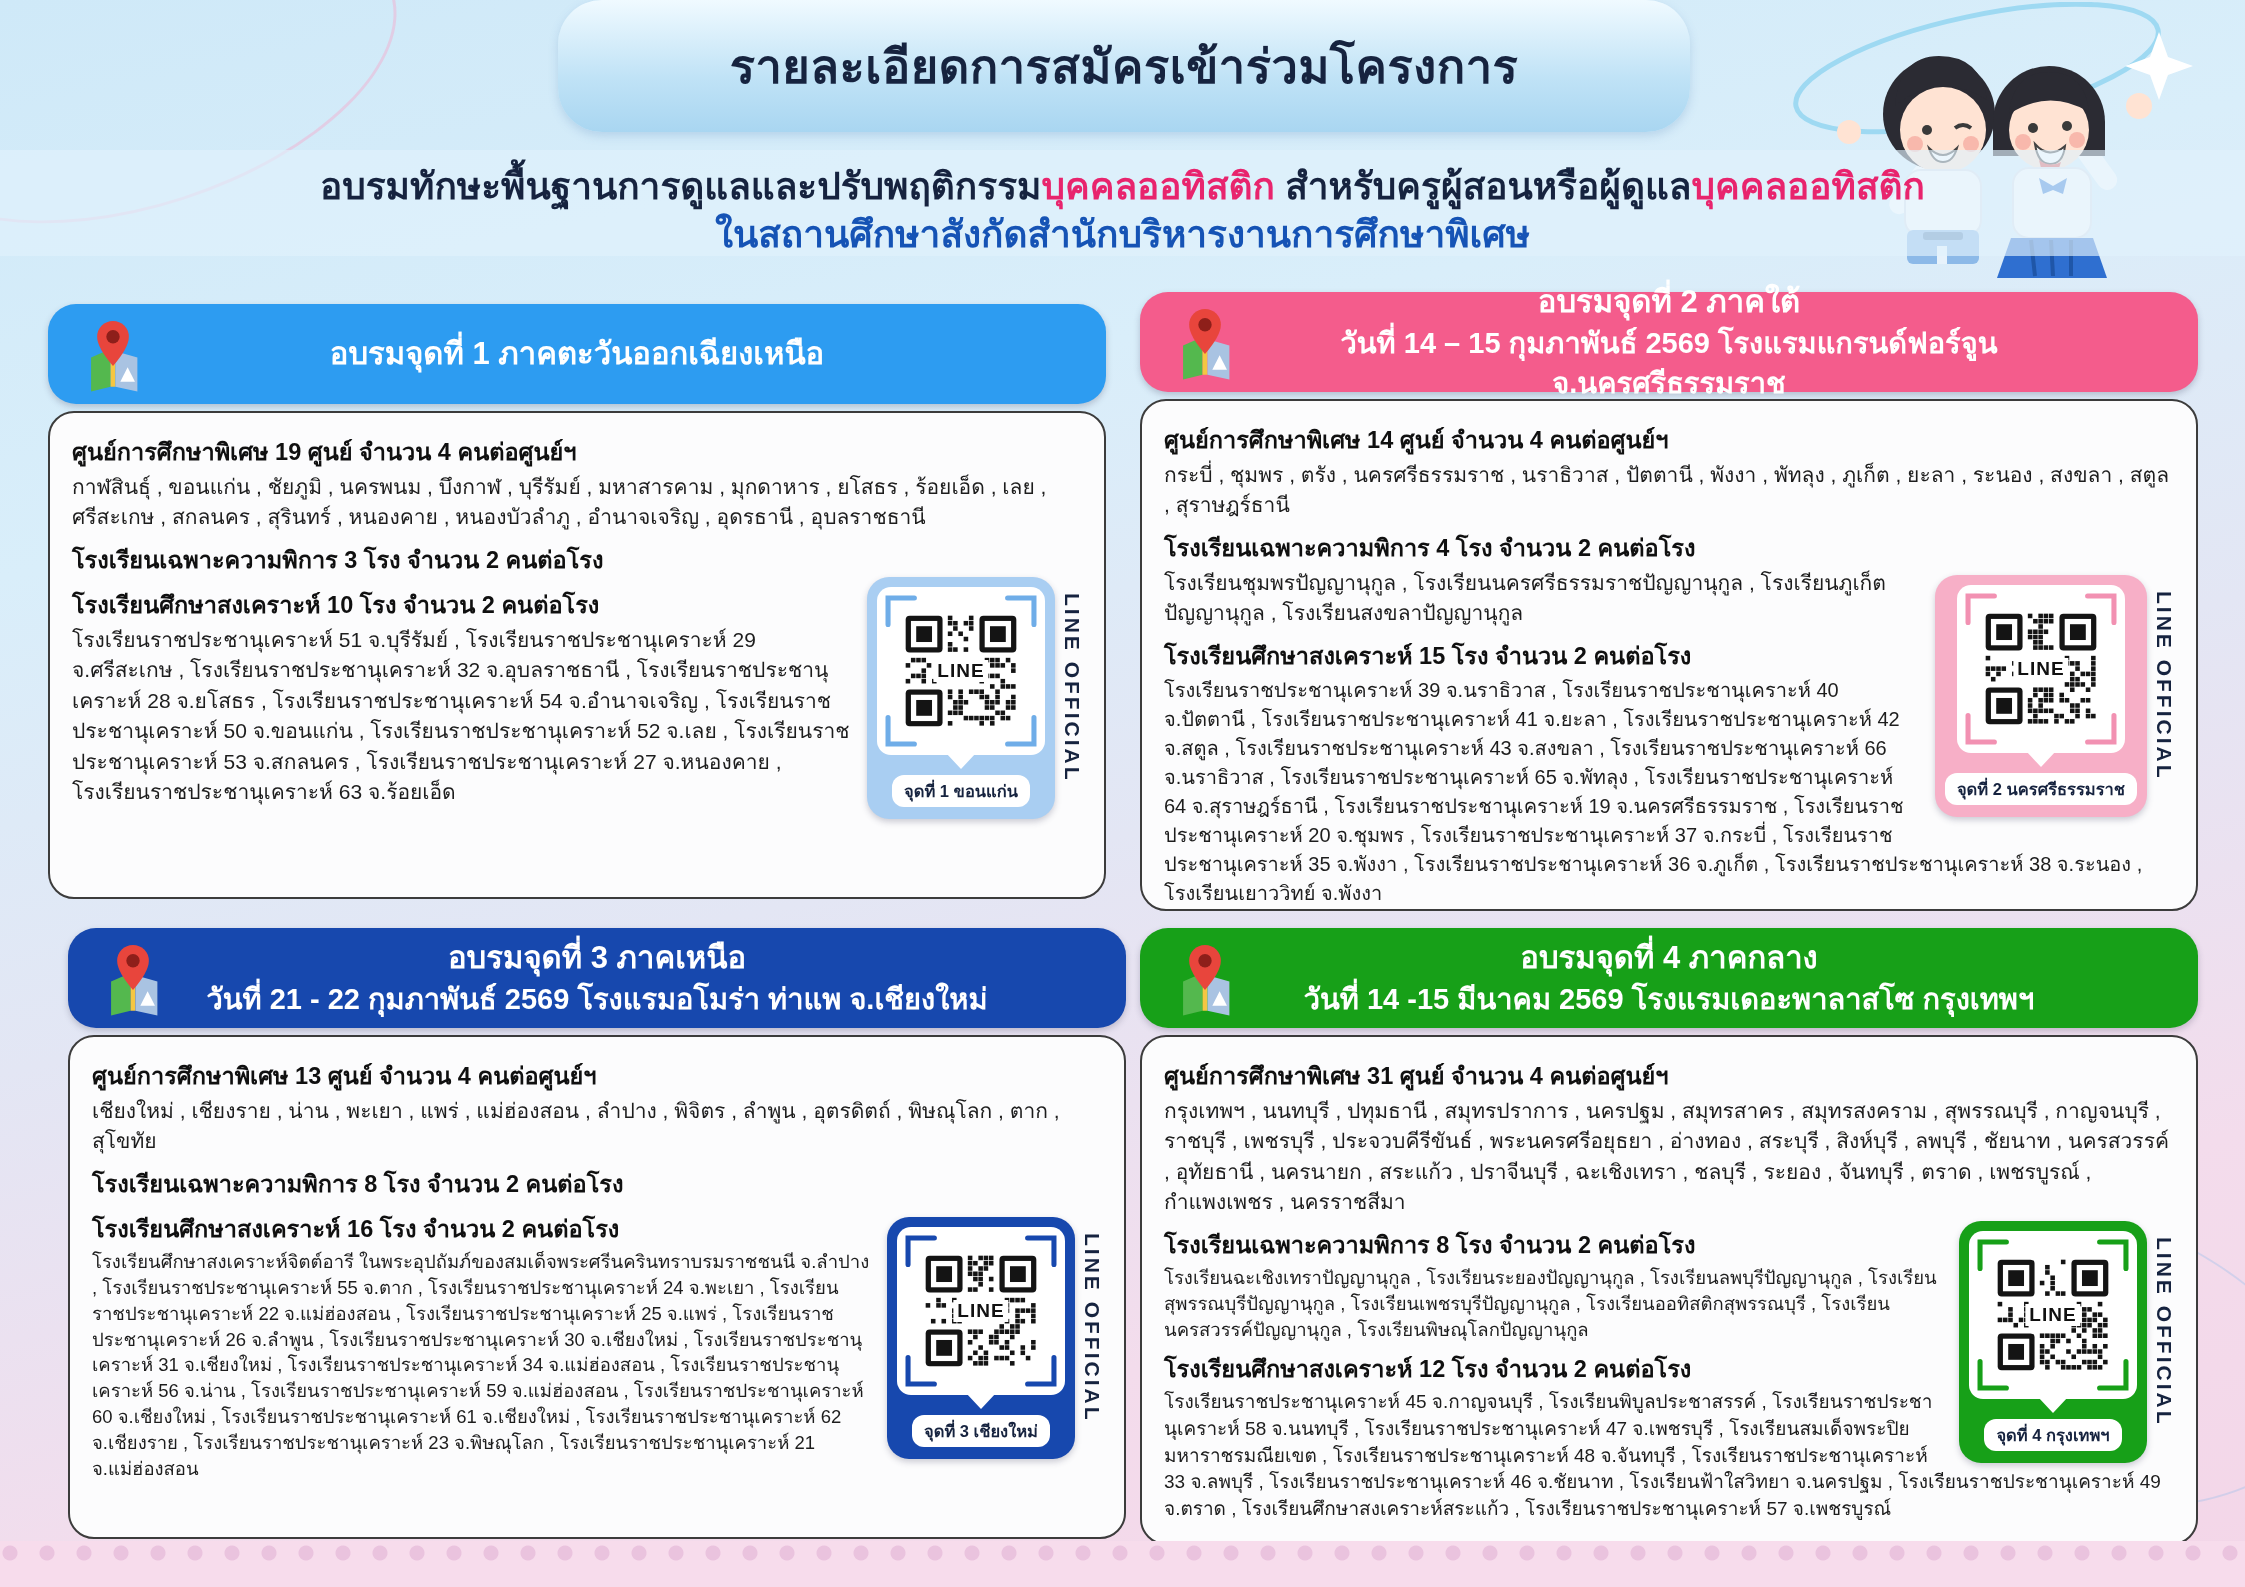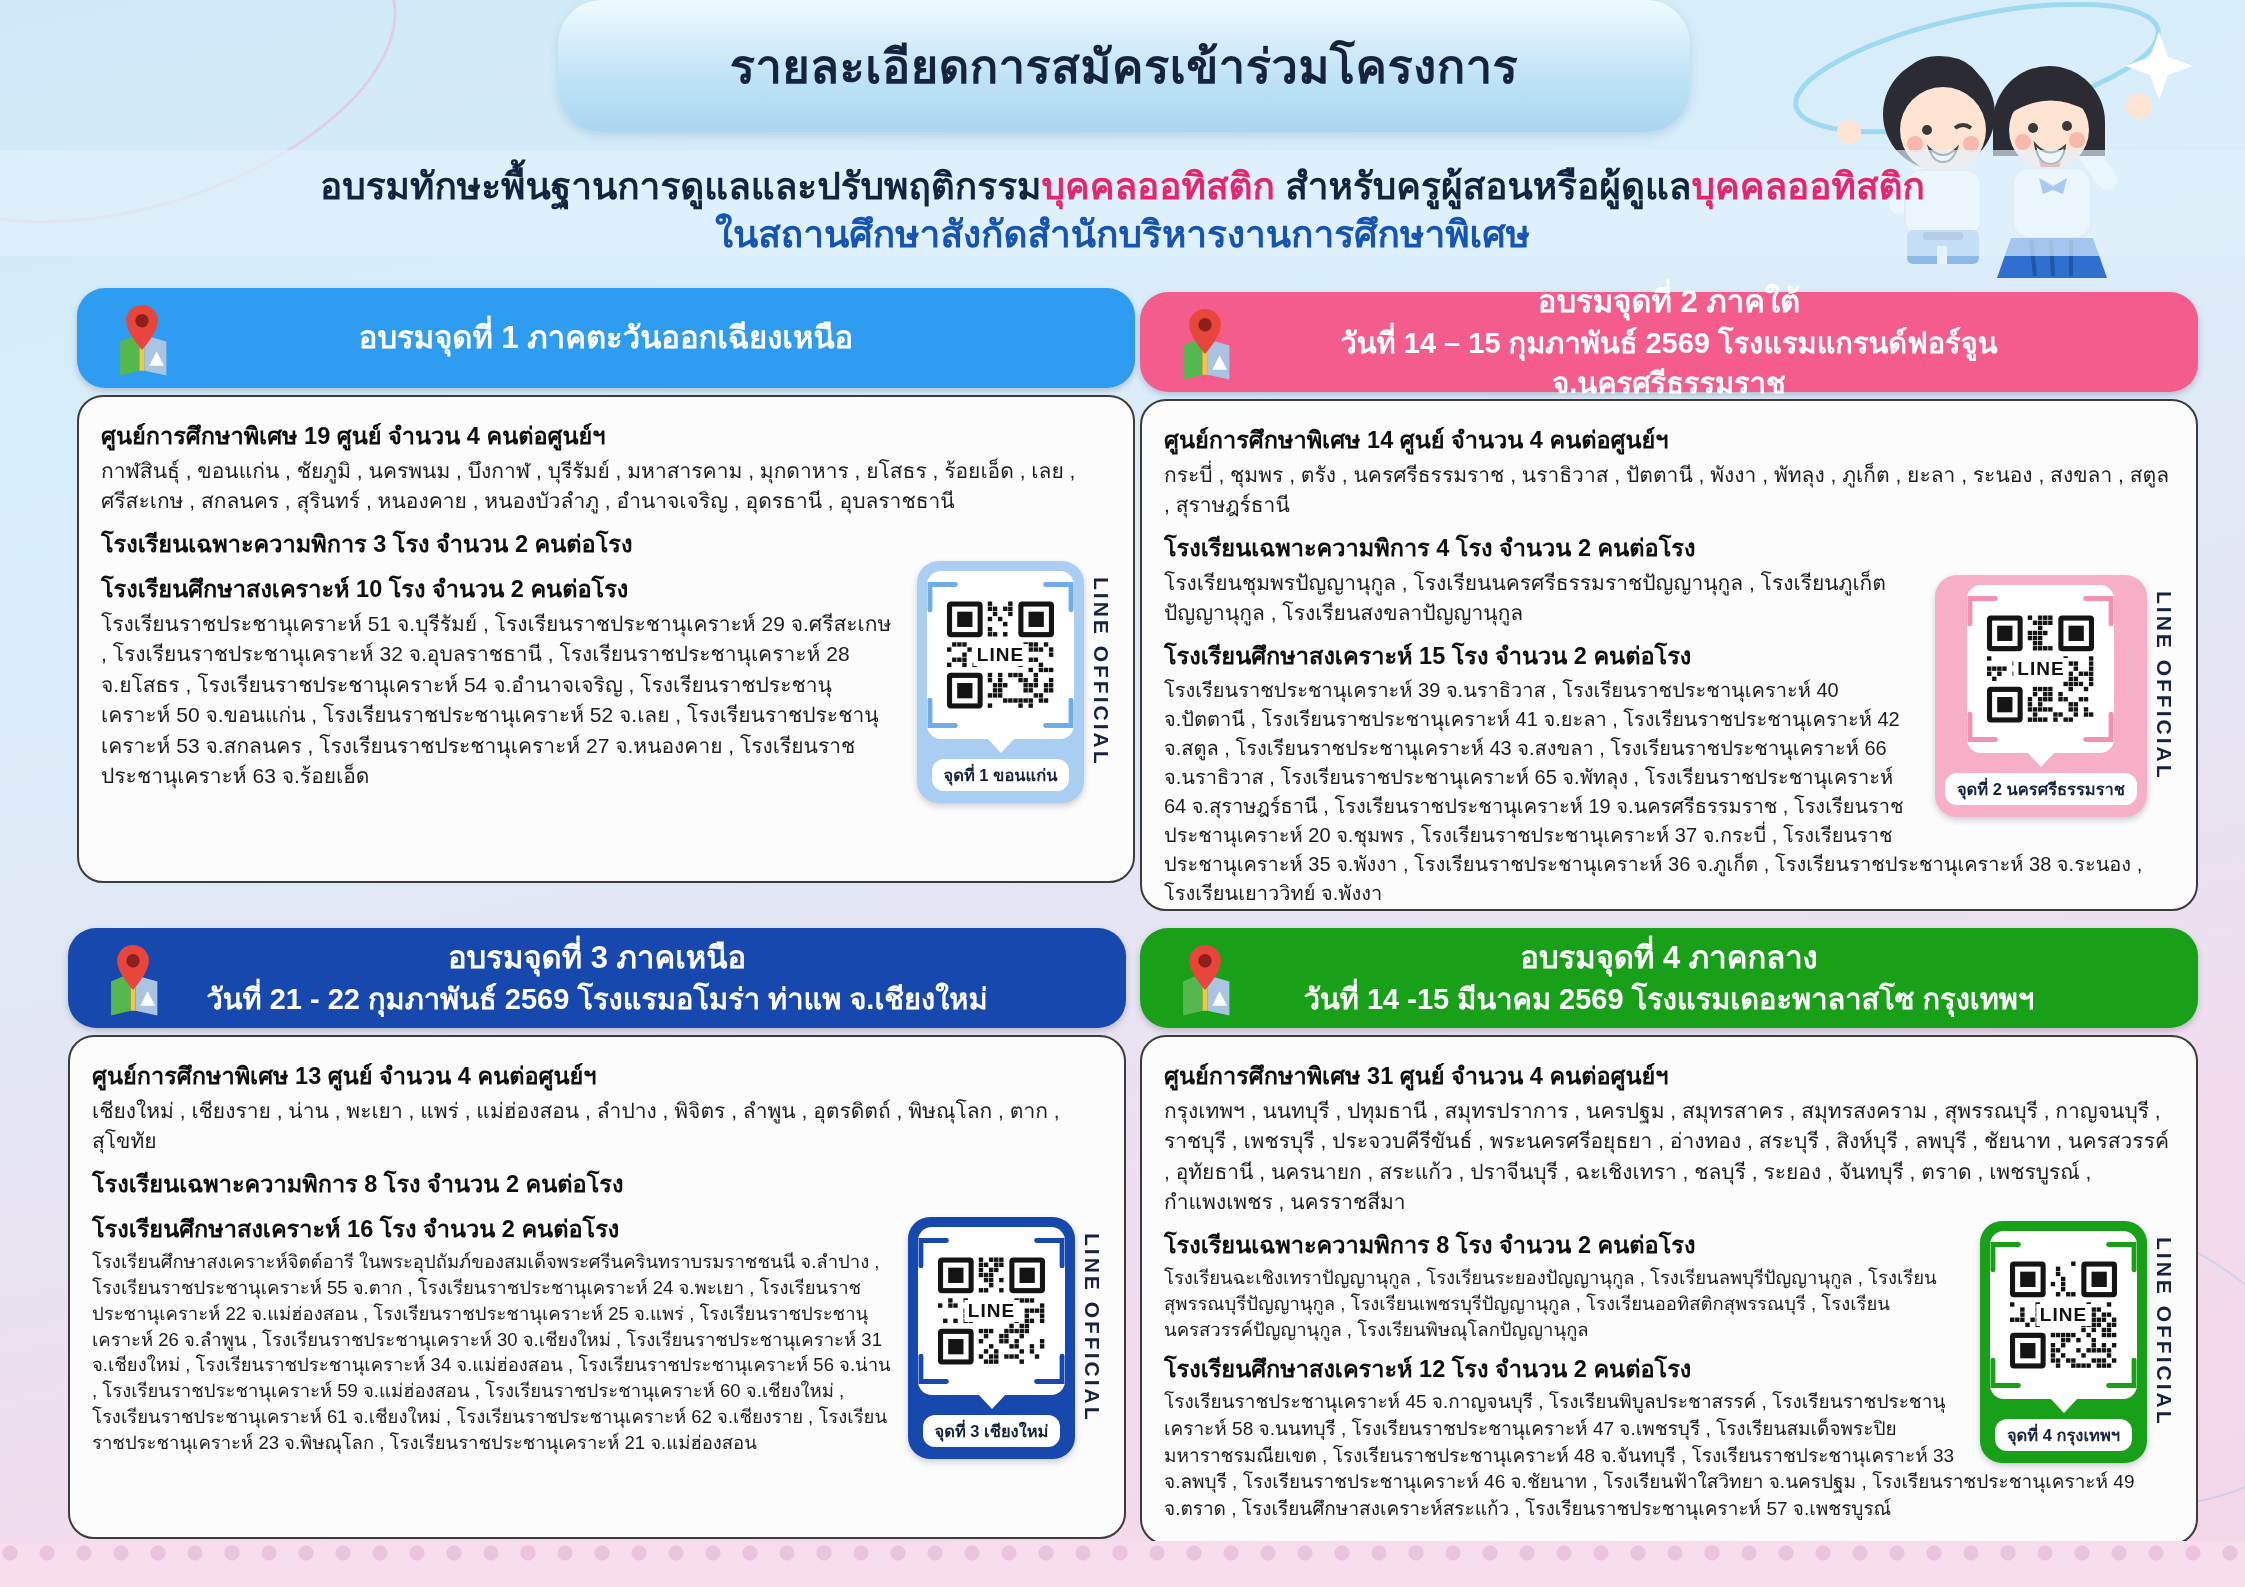--- a/index.html
+++ b/index.html
@@ -52,21 +52,21 @@
 
   
   .qr-spacer{float:right;width:0;}
   .card[data-card="0"] .qr-spacer{height:152px;}
   .card[data-card="1"] .qr-spacer{height:162px;}
   .card[data-card="2"] .qr-spacer{height:168px;}
   .card[data-card="3"] .qr-spacer{height:172px;}
   .qr-float{float:right;clear:right;display:flex;align-items:flex-start;margin:0 0 6px 16px;}
   .qr-card{background:var(--qrbg,#a9cef2);border-radius:22px;padding:10px 10px 12px 10px;
     display:flex;flex-direction:column;align-items:center;box-shadow:0 3px 6px rgba(60,60,90,.25);}
-  .qr-white{position:relative;width:147px;height:168px;background:#fff;border-radius:14px;
+  .qr-white{position:relative;width:168px;height:168px;background:#fff;border-radius:14px;
     display:flex;align-items:center;justify-content:center;}
   .qr-svg{width:152px;height:152px;}
   .qr-line{position:absolute;left:50%;top:50%;transform:translate(-50%,-50%);
     background:#fff;padding:0 4px;font-size:19px;font-weight:800;color:#111;letter-spacing:1px;}
   .qr-tail{width:0;height:0;border-left:15px solid transparent;border-right:15px solid transparent;
     border-top:16px solid #fff;margin-top:-2px;}
   .qr-pill{margin-top:6px;background:#fff;border-radius:12px;padding:3px 12px;white-space:nowrap;
     font-size:16.5px;font-weight:800;color:#16233f;}
   .v-label{writing-mode:vertical-rl;font-size:21px;font-weight:700;color:#16233f;
     letter-spacing:3px;margin:16px 0 0 5px;}
@@ -125,21 +125,21 @@
   </svg>
 
   <div class="banner">
     <div class="title">รายละเอียดการสมัครเข้าร่วมโครงการ</div>
   </div>
 
   <div class="sub-strip"></div>
   <div class="sub1"><span class="navy">อบรมทักษะพื้นฐานการดูแลและปรับพฤติกรรม</span><span class="pink">บุคคลออทิสติก</span><span class="navy"> สำหรับครูผู้สอนหรือผู้ดูแล</span><span class="pink">บุคคลออทิสติก</span></div>
   <div class="sub2">ในสถานศึกษาสังกัดสำนักบริหารงานการศึกษาพิเศษ</div>
 
-  <section class="card" style="left: 48px; top: 288px; margin-left: 29px; --accent: #2d9cf1; --qrbg: #a9cef2; --bracket: #6fade8;" data-card="0">
+  <section class="card" style="left: 48px; top: 304px; --accent: #2d9cf1; --qrbg: #a9cef2; --bracket: #6fade8;" data-card="0">
   <header class="card-head">
     <svg class="pin" viewBox="0 0 64 64">
       <path d="M14 34 L30 27 L30 58 L14 62 Z" fill="#54b84e"></path>
       <path d="M30 27 L34 29 L34 58 L30 58 Z" fill="#f5c642"></path>
       <path d="M34 29 L52 34 L52 62 L34 58 Z" fill="#a9c3e2"></path>
       <path d="M38 54 L44 42 L50 54 Z" fill="#ffffff"></path>
       <path d="M32 4 a13 13 0 0 1 13 13 q0 9 -13 24 q-13 -15 -13 -24 a13 13 0 0 1 13 -13z" fill="#e8453c"></path>
       <circle cx="32" cy="17" r="5.5" fill="#8e1f1a"></circle>
     </svg>
     <div class="head-text">

